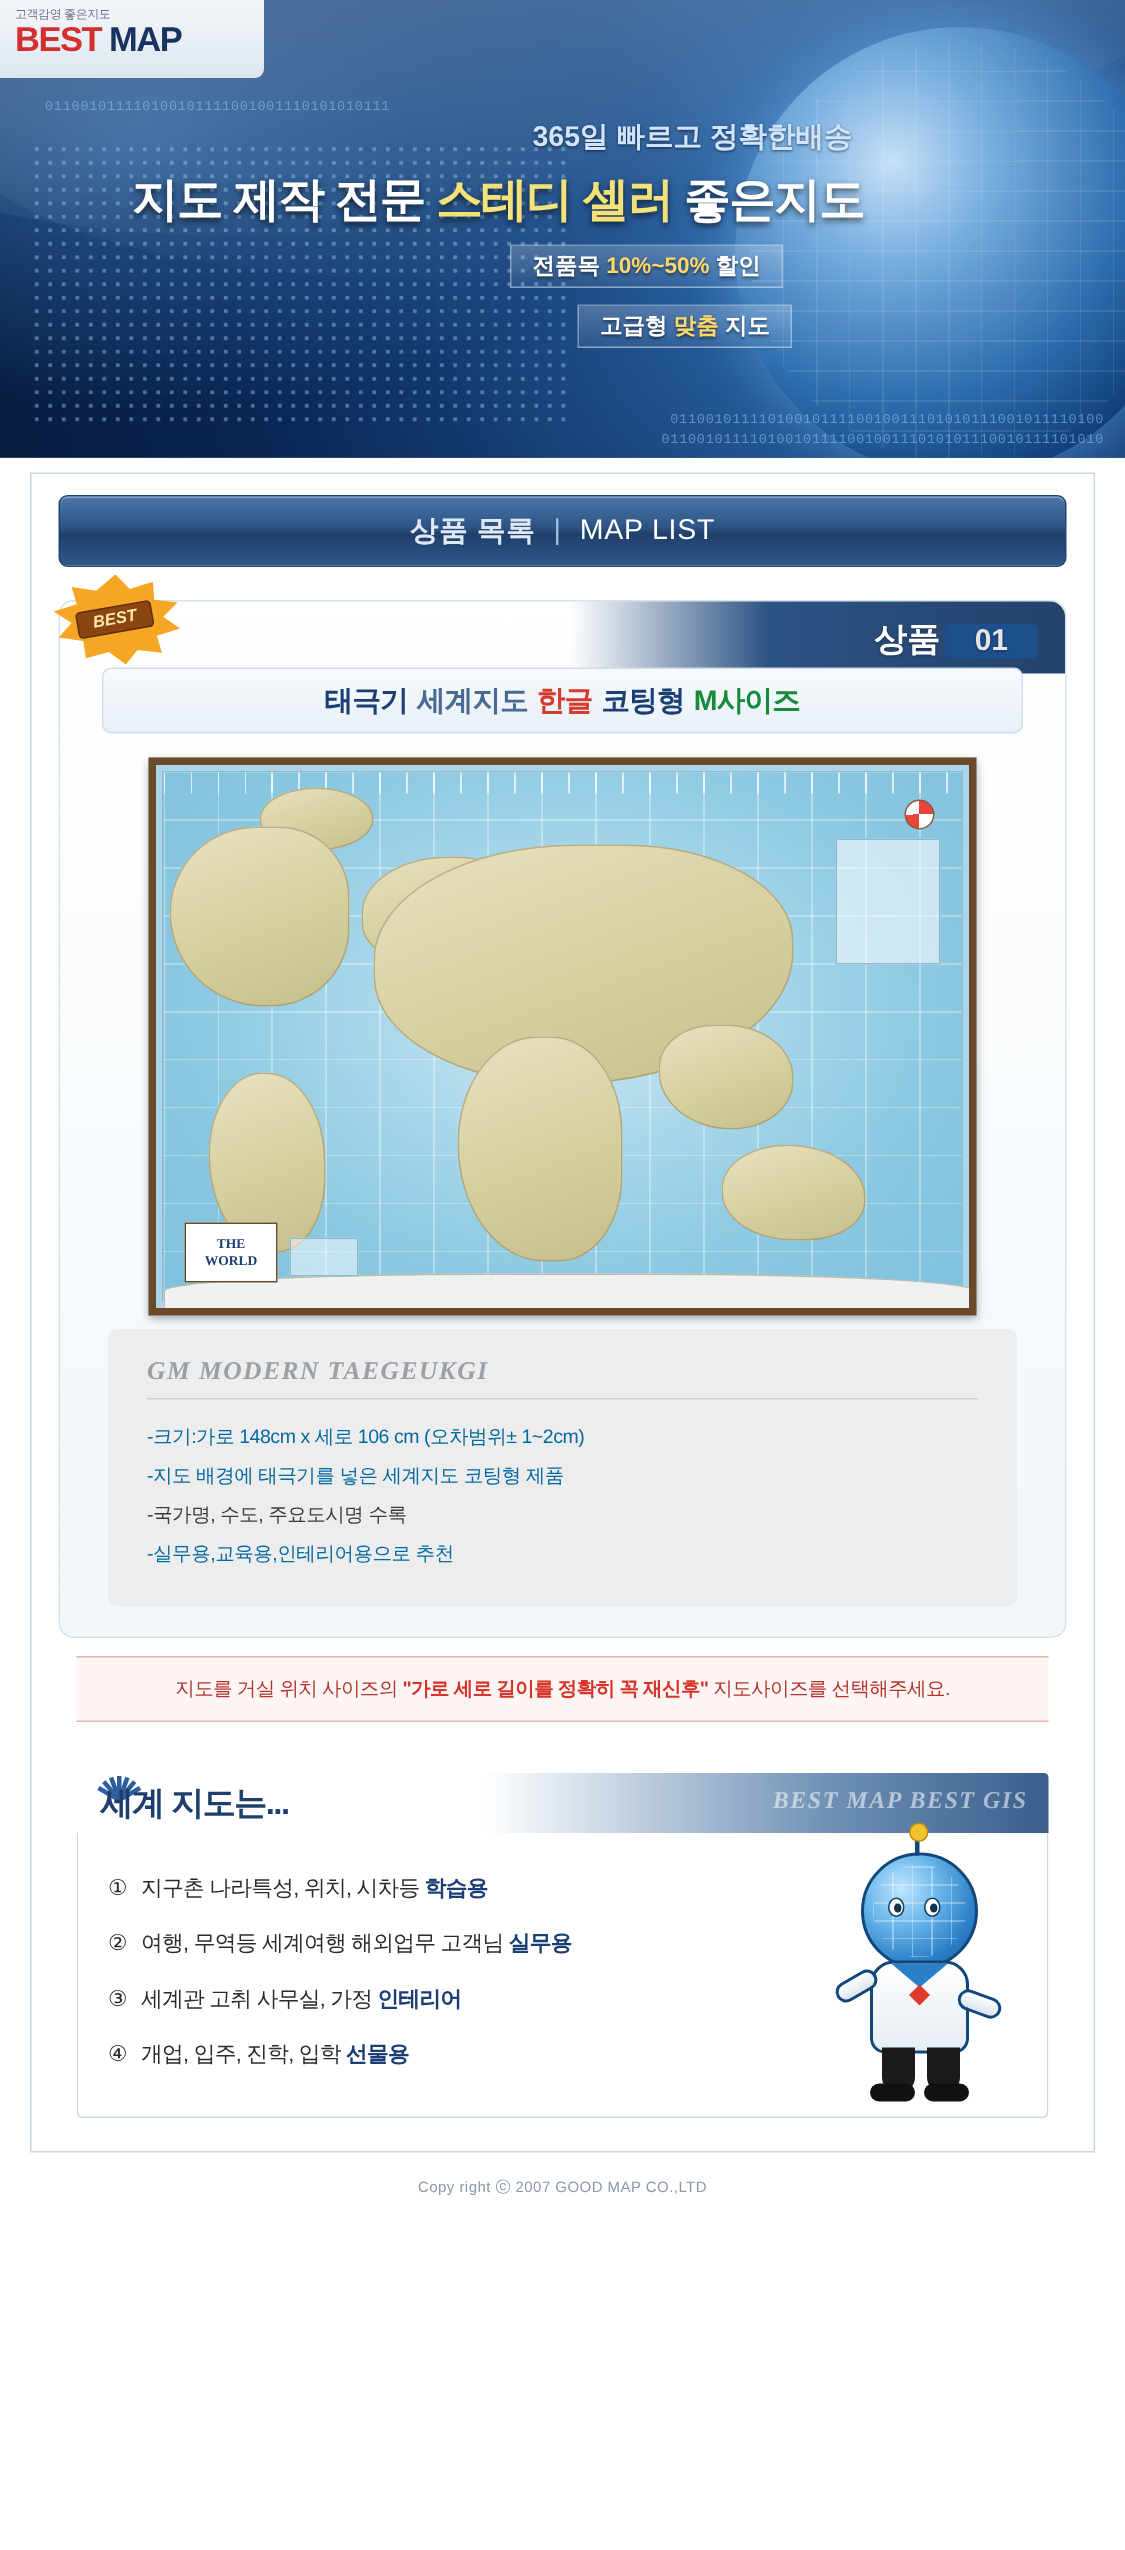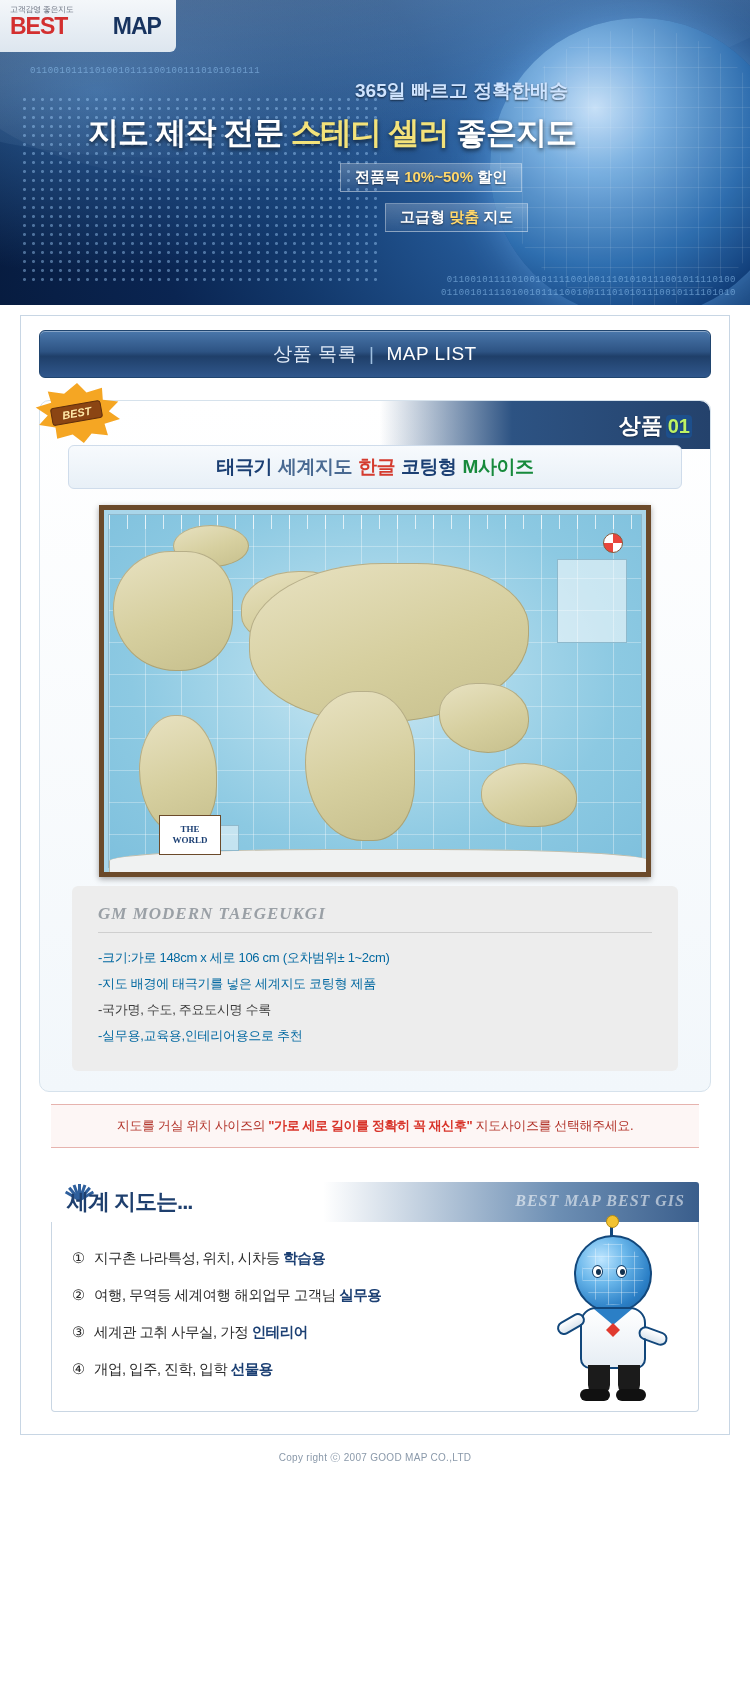--- a/index.html
+++ b/index.html
@@ -65,21 +65,21 @@
     position: absolute; left: 0; top: 0; width: 176px; height: 52px;
     background: linear-gradient(180deg,#f4f7fa,#dde6ef);
     border-bottom-right-radius: 6px;
     padding: 4px 0 0 10px;
   }
   .logo-sub { font-size: 8px; color: #6b7280; letter-spacing: -0.3px; }
   .logo-main {
     font-size: 23px; font-weight: bold; letter-spacing: -1px; line-height: 22px;
   }
   .logo-main .g { color: #d32f2f; }
-  .logo-main .m { color: #17335f; margin-left: 40px; }
+  .logo-main .m { color: #17335f; }
   .binary {
     position: absolute; font-family: "Liberation Mono", monospace;
     color: rgba(150,200,245,.55); font-size: 9px; letter-spacing: .5px;
     white-space: nowrap;
   }
   .bin1 { left: 30px; top: 66px; }
   .bin2 { right: 14px; top: 275px; }
   .bin3 { right: 14px; top: 288px; }
 
   .ban-line1 {
@@ -117,21 +117,21 @@
     position: relative;
   }
   .section-title {
     height: 48px; border-radius: 6px;
     background: linear-gradient(180deg,#4a77ab 0%, #2d5383 45%, #1f3f69 55%, #30578c 100%);
     box-shadow: inset 0 1px 0 rgba(255,255,255,.35);
     display: flex; align-items: center; justify-content: center;
     color: #ffffff; font-size: 19px; letter-spacing: .5px;
     border: 1px solid #20456f;
   }
-  .section-title .ko { font-weight: normal; color: #dfe9f6; }
+  .section-title .ko { font-weight: bold; color: #dfe9f6; }
   .section-title .sep { margin: 0 12px; color: #9fc0e0; font-weight: normal; }
   .section-title .en { font-weight: normal; color: #ffffff; }
 
   
   .product {
     margin-top: 22px;
     position: relative;
     border: 1px solid #d6e2ec;
     border-radius: 10px;
     background: linear-gradient(180deg,#ffffff 0%, #f2f7fb 100%);
@@ -153,22 +153,22 @@
     font-style: italic; padding: 2px 10px; border-radius: 3px;
     transform: rotate(-10deg);
     border: 1px solid #5e2d0c;
   }
   .prod-num {
     position: absolute; right: 18px; top: 10px;
     color: #ffffff; font-size: 22px; font-weight: bold;
     text-shadow: 0 1px 2px rgba(0,0,0,.4);
   }
   .prod-num .num {
-    display: inline-block; background: #1d4f8c; color: #bef264;
-    border-radius: 4px; padding: 0 2px; margin-left: 3px; font-size: 20px;
+    display: inline-block; background: #1d4f8c; color: #e5e5e5;
+    border-radius: 4px; padding: 0 20px; margin-left: 3px; font-size: 20px;
   }
   .prod-head-bg {
     position: absolute; right: 0; top: 0; width: 330px; height: 48px;
     background: linear-gradient(90deg, rgba(45,83,131,0) 0%, #2d5383 40%, #24426c 100%);
     border-top-right-radius: 10px;
   }
   .prod-title {
     position: relative; z-index: 3;
     margin: 18px 8px 16px;
     background: linear-gradient(180deg,#f7fafd,#e8f0f7);
@@ -224,21 +224,20 @@
   .map-inset {
     position: absolute; right: 14px; top: 44px; width: 70px; height: 84px;
     background: rgba(255,255,255,.55); border: 1px solid #8fb9cc;
   }
   .map-plate {
     position: absolute; left: 14px; bottom: 12px; width: 62px; height: 40px;
     background: #ffffff; border: 1px solid #6b4a2a;
     display: flex; flex-direction: column; align-items: center; justify-content: center;
     font-size: 9px; font-weight: bold; color: #1b3f73; line-height: 11px;
     font-family: "Liberation Serif", serif;
-    margin-left: 36px;
   }
   .map-scale {
     position: absolute; left: 84px; bottom: 16px; width: 46px; height: 26px;
     background: rgba(255,255,255,.5); border: 1px solid #8fb9cc;
   }
   .map-tick-row {
     position: absolute; left: 0; right: 0; top: 0; height: 14px;
     background: repeating-linear-gradient(90deg, rgba(255,255,255,.7) 0 1px, rgba(0,0,0,0) 1px 18px);
   }
 

